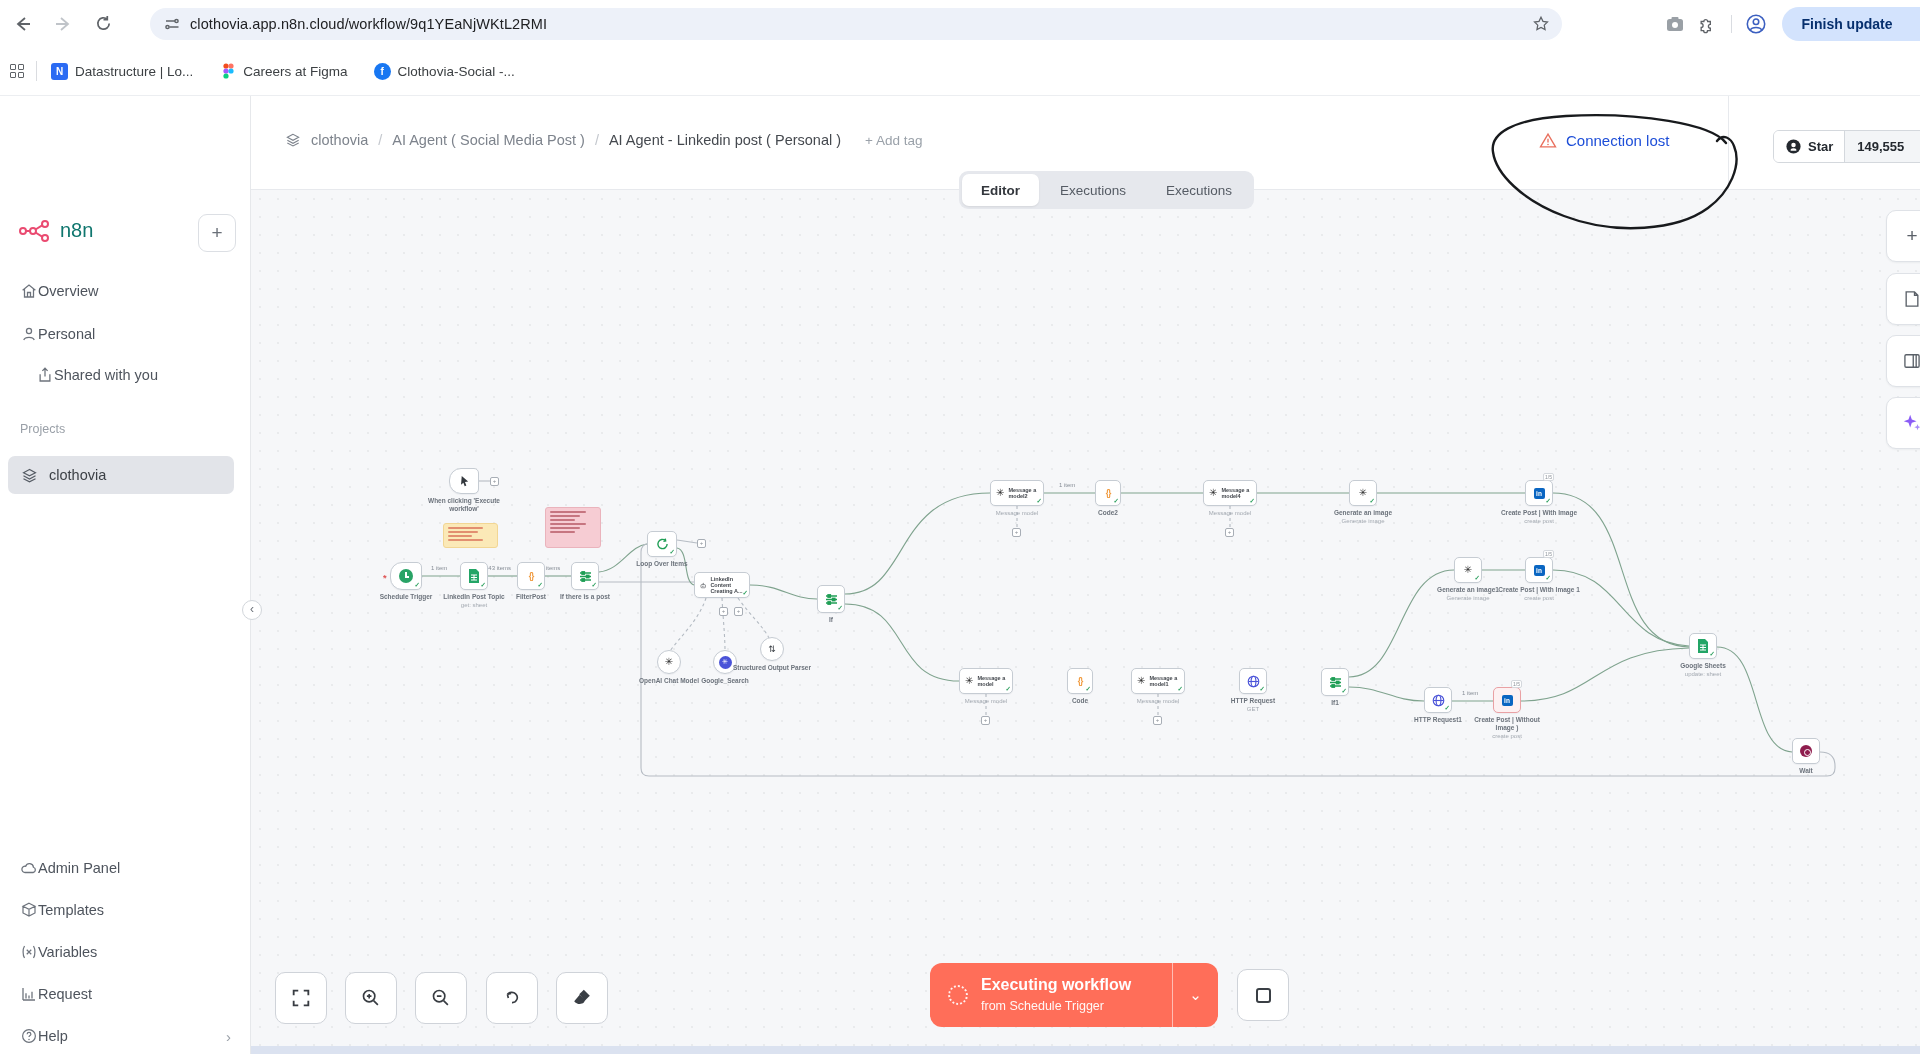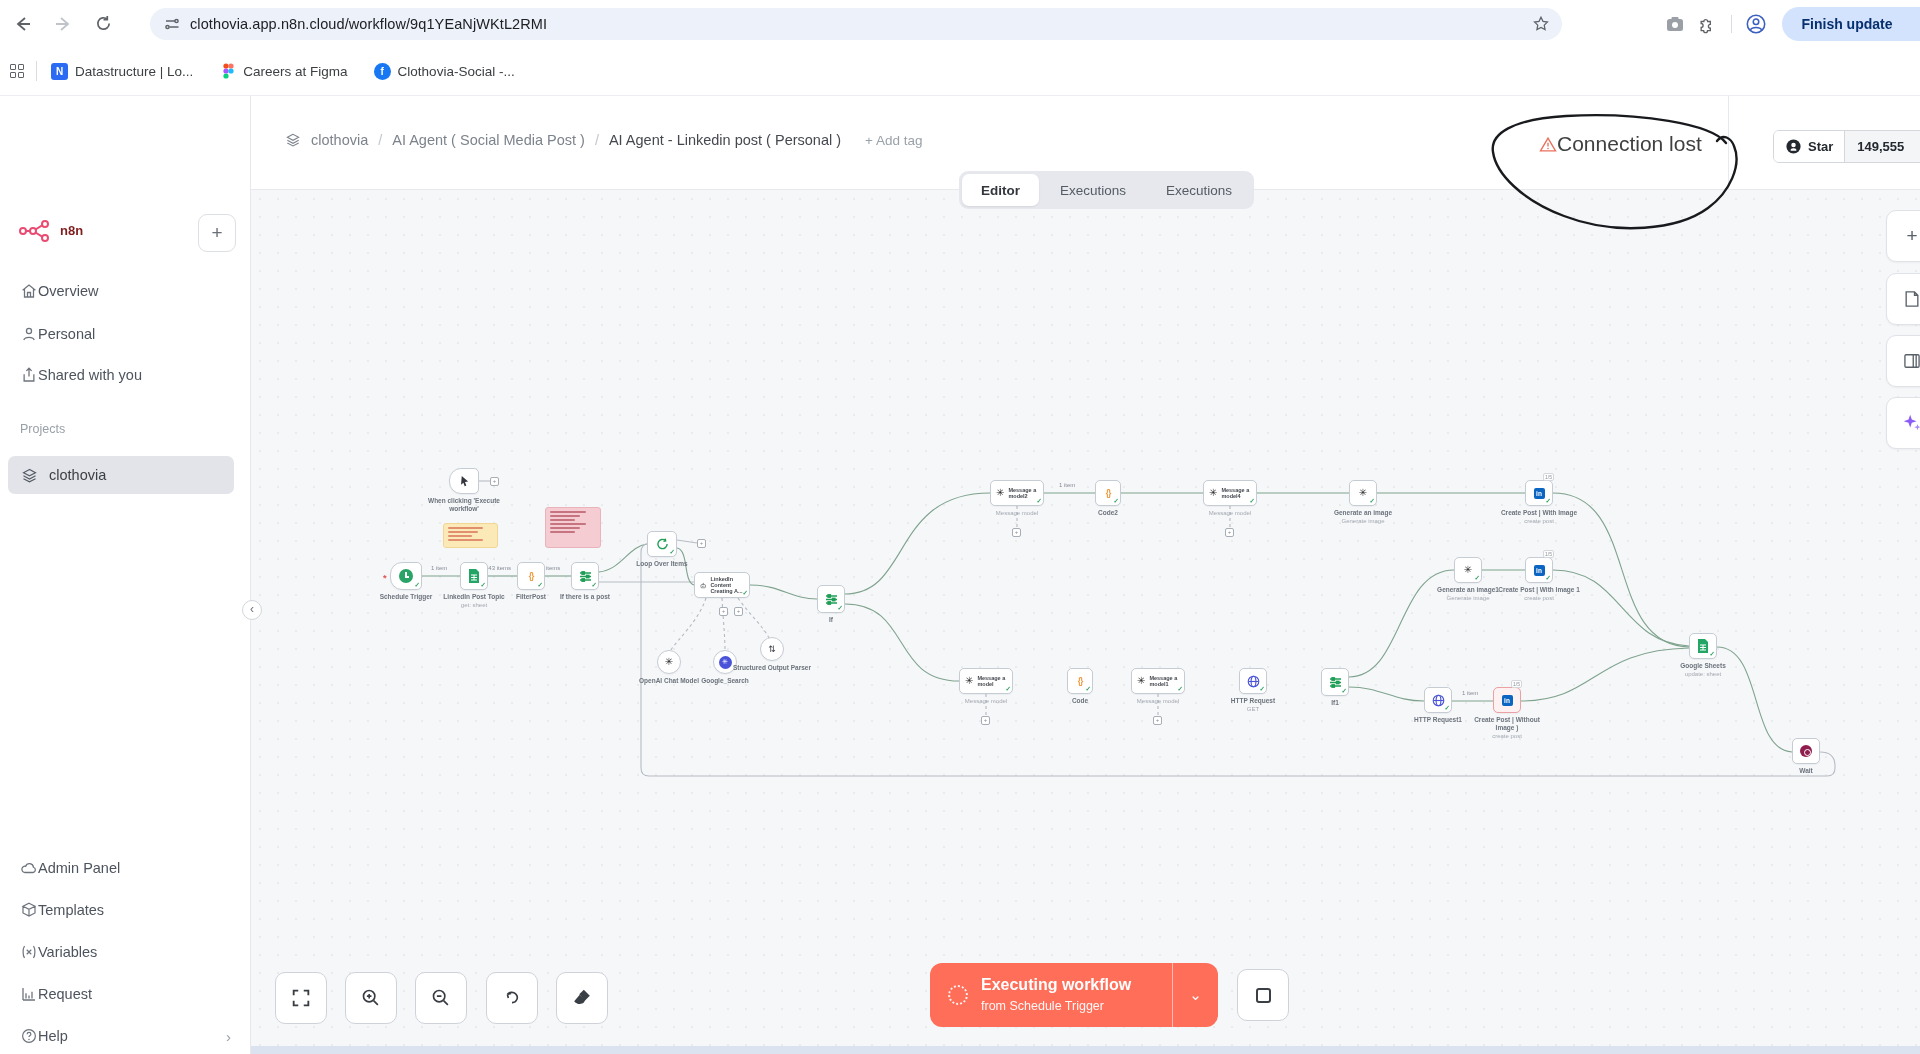--- a/index.html
+++ b/index.html
@@ -34,43 +34,43 @@
   .fav { width:17px; height:17px; border-radius:3px; display:flex; align-items:center; justify-content:center;
     font-size:10px; color:#fff; font-weight:bold; }
   .fav.ds { background:#2b6bf3; }
   .fav.fb { background:#1877f2; border-radius:50%; }
   .fav.figma { background:transparent; }
 
   
   .sidebar { position:absolute; left:0; top:96px; width:251px; height:958px; background:#fff;
     border-right:1px solid #e6e8eb; }
   .logo-row { position:absolute; left:18px; top:122px; display:flex; align-items:center; gap:8px; }
-  .logo-txt { font-size:13px; font-weight:bold; color:#7f1d1d; }
+  .logo-txt { font-size:20px; font-weight:normal; color:#0f766e; }
   .add-wf-btn { position:absolute; left:198px; top:118px; width:38px; height:38px; border:1px solid #dcdfe4;
     border-radius:9px; background:#fff; font-size:19px; color:#6a7078; line-height:36px; text-align:center; }
   .snav { position:absolute; left:0; width:251px; height:34px; display:flex; align-items:center;
     padding-left:20px; gap:0; color:#4e545d; font-size:14.5px; cursor:default; }
   .snav svg { flex:none; }
   .snav .chev { position:absolute; right:20px; color:#9aa0a8; font-size:15px; }
   .sec-label { position:absolute; left:20px; font-size:12.5px; color:#9aa0a8; }
   .proj-pill { position:absolute; left:8px; top:360px; width:226px; height:38px; background:#e2e4e9;
     border-radius:7px; display:flex; align-items:center; gap:11px; padding-left:13px;
     color:#3c4046; font-size:14.5px; }
 
   
   .header { position:absolute; left:251px; top:96px; width:1669px; height:94px; background:#fff;
     border-bottom:1px solid #e7e9ed; }
   .crumbs { position:absolute; left:34px; top:36px; display:flex; align-items:center; gap:10px;
     font-size:14.5px; color:#7d838c; white-space:nowrap; }
   .crumbs .sepc { color:#c3c7cd; }
   .crumbs .cur { color:#45494f; }
   .addtag { color:#9aa1a9; font-size:13.5px; margin-left:14px; }
   .hdr-vsep { position:absolute; left:1477px; top:0; width:1px; height:94px; background:#e7e9ed; }
-  .connlost { position:absolute; left:1288px; top:36px; display:flex; align-items:center; 
-    color:#404040; font-size:21px; }
+  .connlost { position:absolute; left:1288px; top:36px; display:flex; align-items:center; gap:9px;
+    color:#1d4ed8; font-size:15px; }
   .gh { position:absolute; left:1522px; top:34px; height:33px; display:flex; border:1px solid #d4d8dd;
     border-radius:6px; overflow:hidden; background:#fff; }
   .gh-star { display:flex; align-items:center; gap:6px; padding:0 11px; font-size:13px; font-weight:bold;
     color:#24292f; background:#fff; }
   .gh-count { display:flex; align-items:center; padding:0 12px; font-size:13px; font-weight:bold;
     color:#24292f; background:#f3f5f7; border-left:1px solid #d4d8dd; min-width:86px; }
 
   .tabbar { position:absolute; left:959px; top:171px; height:38px; background:#e6e8ed; border-radius:9px;
     display:flex; align-items:center; padding:3px; gap:2px; z-index:30; }
   .tab { height:32px; display:flex; align-items:center; padding:0 19px; font-size:13.5px; color:#555b64;
@@ -272,21 +272,21 @@
         </svg>
       <span>Overview</span>
     </div>
     <div class="snav" style="top:221px;">
       <svg class="mini" width="18" height="18" viewBox="0 0 24 24">
           <circle cx="12" cy="8" r="3.4" stroke="#6d737c" stroke-width="1.7" fill="none"></circle>
           <path d="M5 20 c1.8-4.5 12.2-4.5 14 0" stroke="#6d737c" stroke-width="1.7" fill="none"></path>
         </svg>
       <span>Personal</span>
     </div>
-    <div class="snav" style="top:262px;">
+    <div class="snav" style="top:262px;margin-left:16px;">
       <svg class="mini" width="18" height="18" viewBox="0 0 24 24">
           <path d="M12 14 V3.5 M8.5 6.5 L12 3 l3.5 3.5 M5.5 11 v9 h13 v-9" stroke="#6d737c" stroke-width="1.7" fill="none"></path>
         </svg>
       <span>Shared with you</span>
     </div>
 
     <div class="sec-label" style="top:326px;">Projects</div>
     <div class="proj-pill">
       <svg class="mini" width="17" height="17" viewBox="0 0 24 24">
           <path d="M12 3.5 L3.5 8 L12 12.5 L20.5 8 z M3.5 12.5 L12 17 l8.5-4.5 M3.5 16.5 L12 21 l8.5-4.5" stroke="#555b64" stroke-width="1.6" fill="none"></path>

